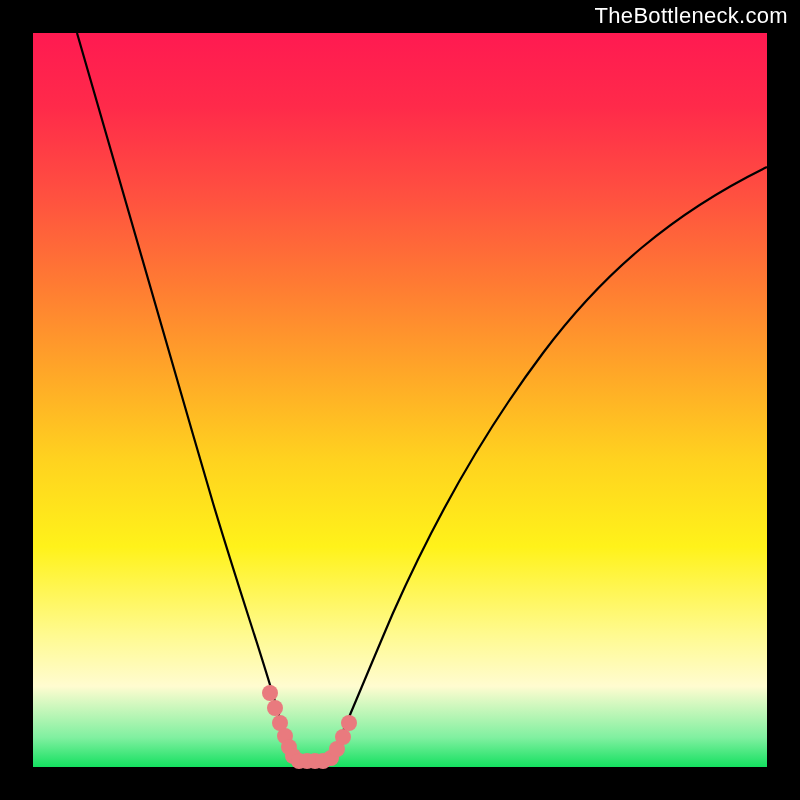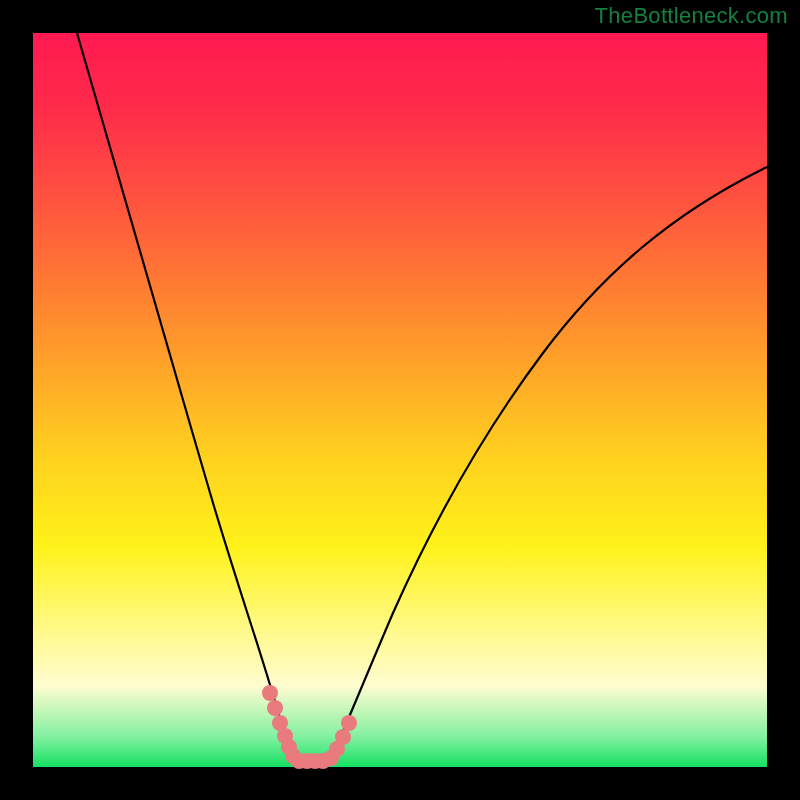--- a/index.html
+++ b/index.html
@@ -38,21 +38,21 @@
       #fffa90 82%,
       #fffcd0 89%,
       #80f0a0 96%,
       #14e060 100%
     );
   }
   .watermark {
     position: absolute;
     top: 3px;
     right: 12px;
-    color: #15803d;
+    color: #ffffff;
     font-size: 22px;
     font-weight: 500;
     letter-spacing: 0.3px;
     user-select: none;
   }
   svg.curves {
     position: absolute;
     left: 0; top: 0;
     width: 734px; height: 734px;
     overflow: visible;

